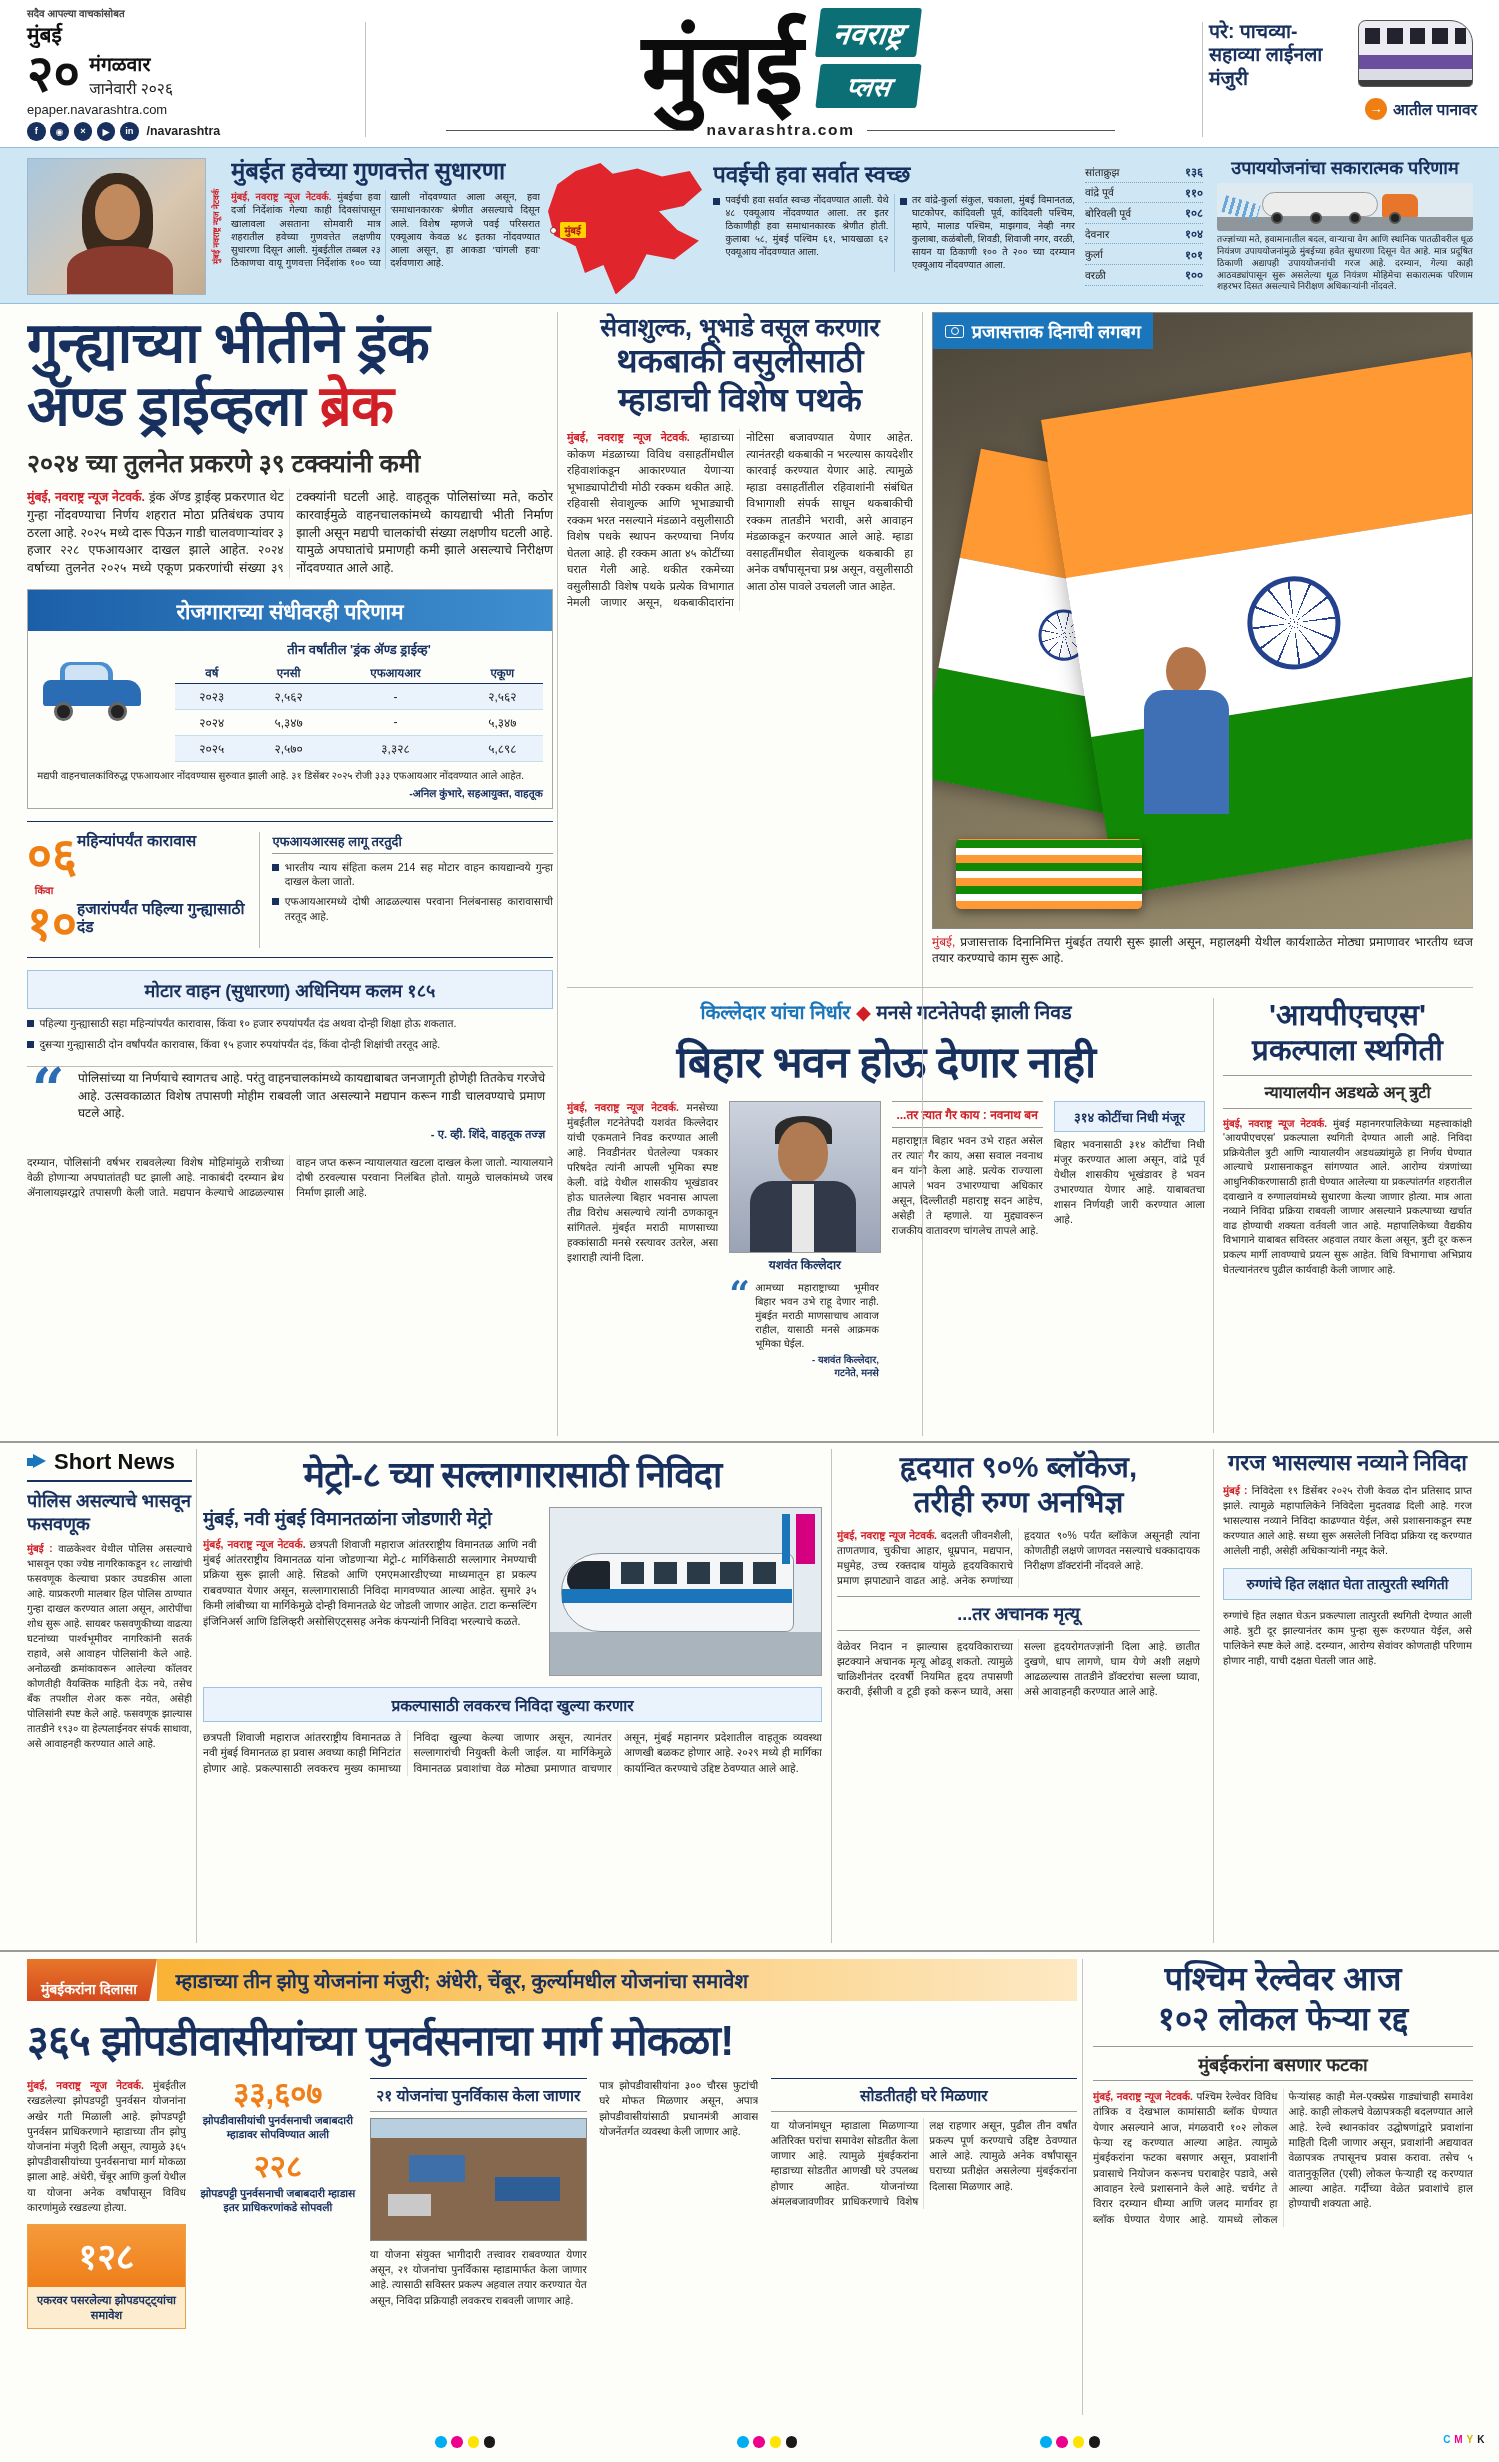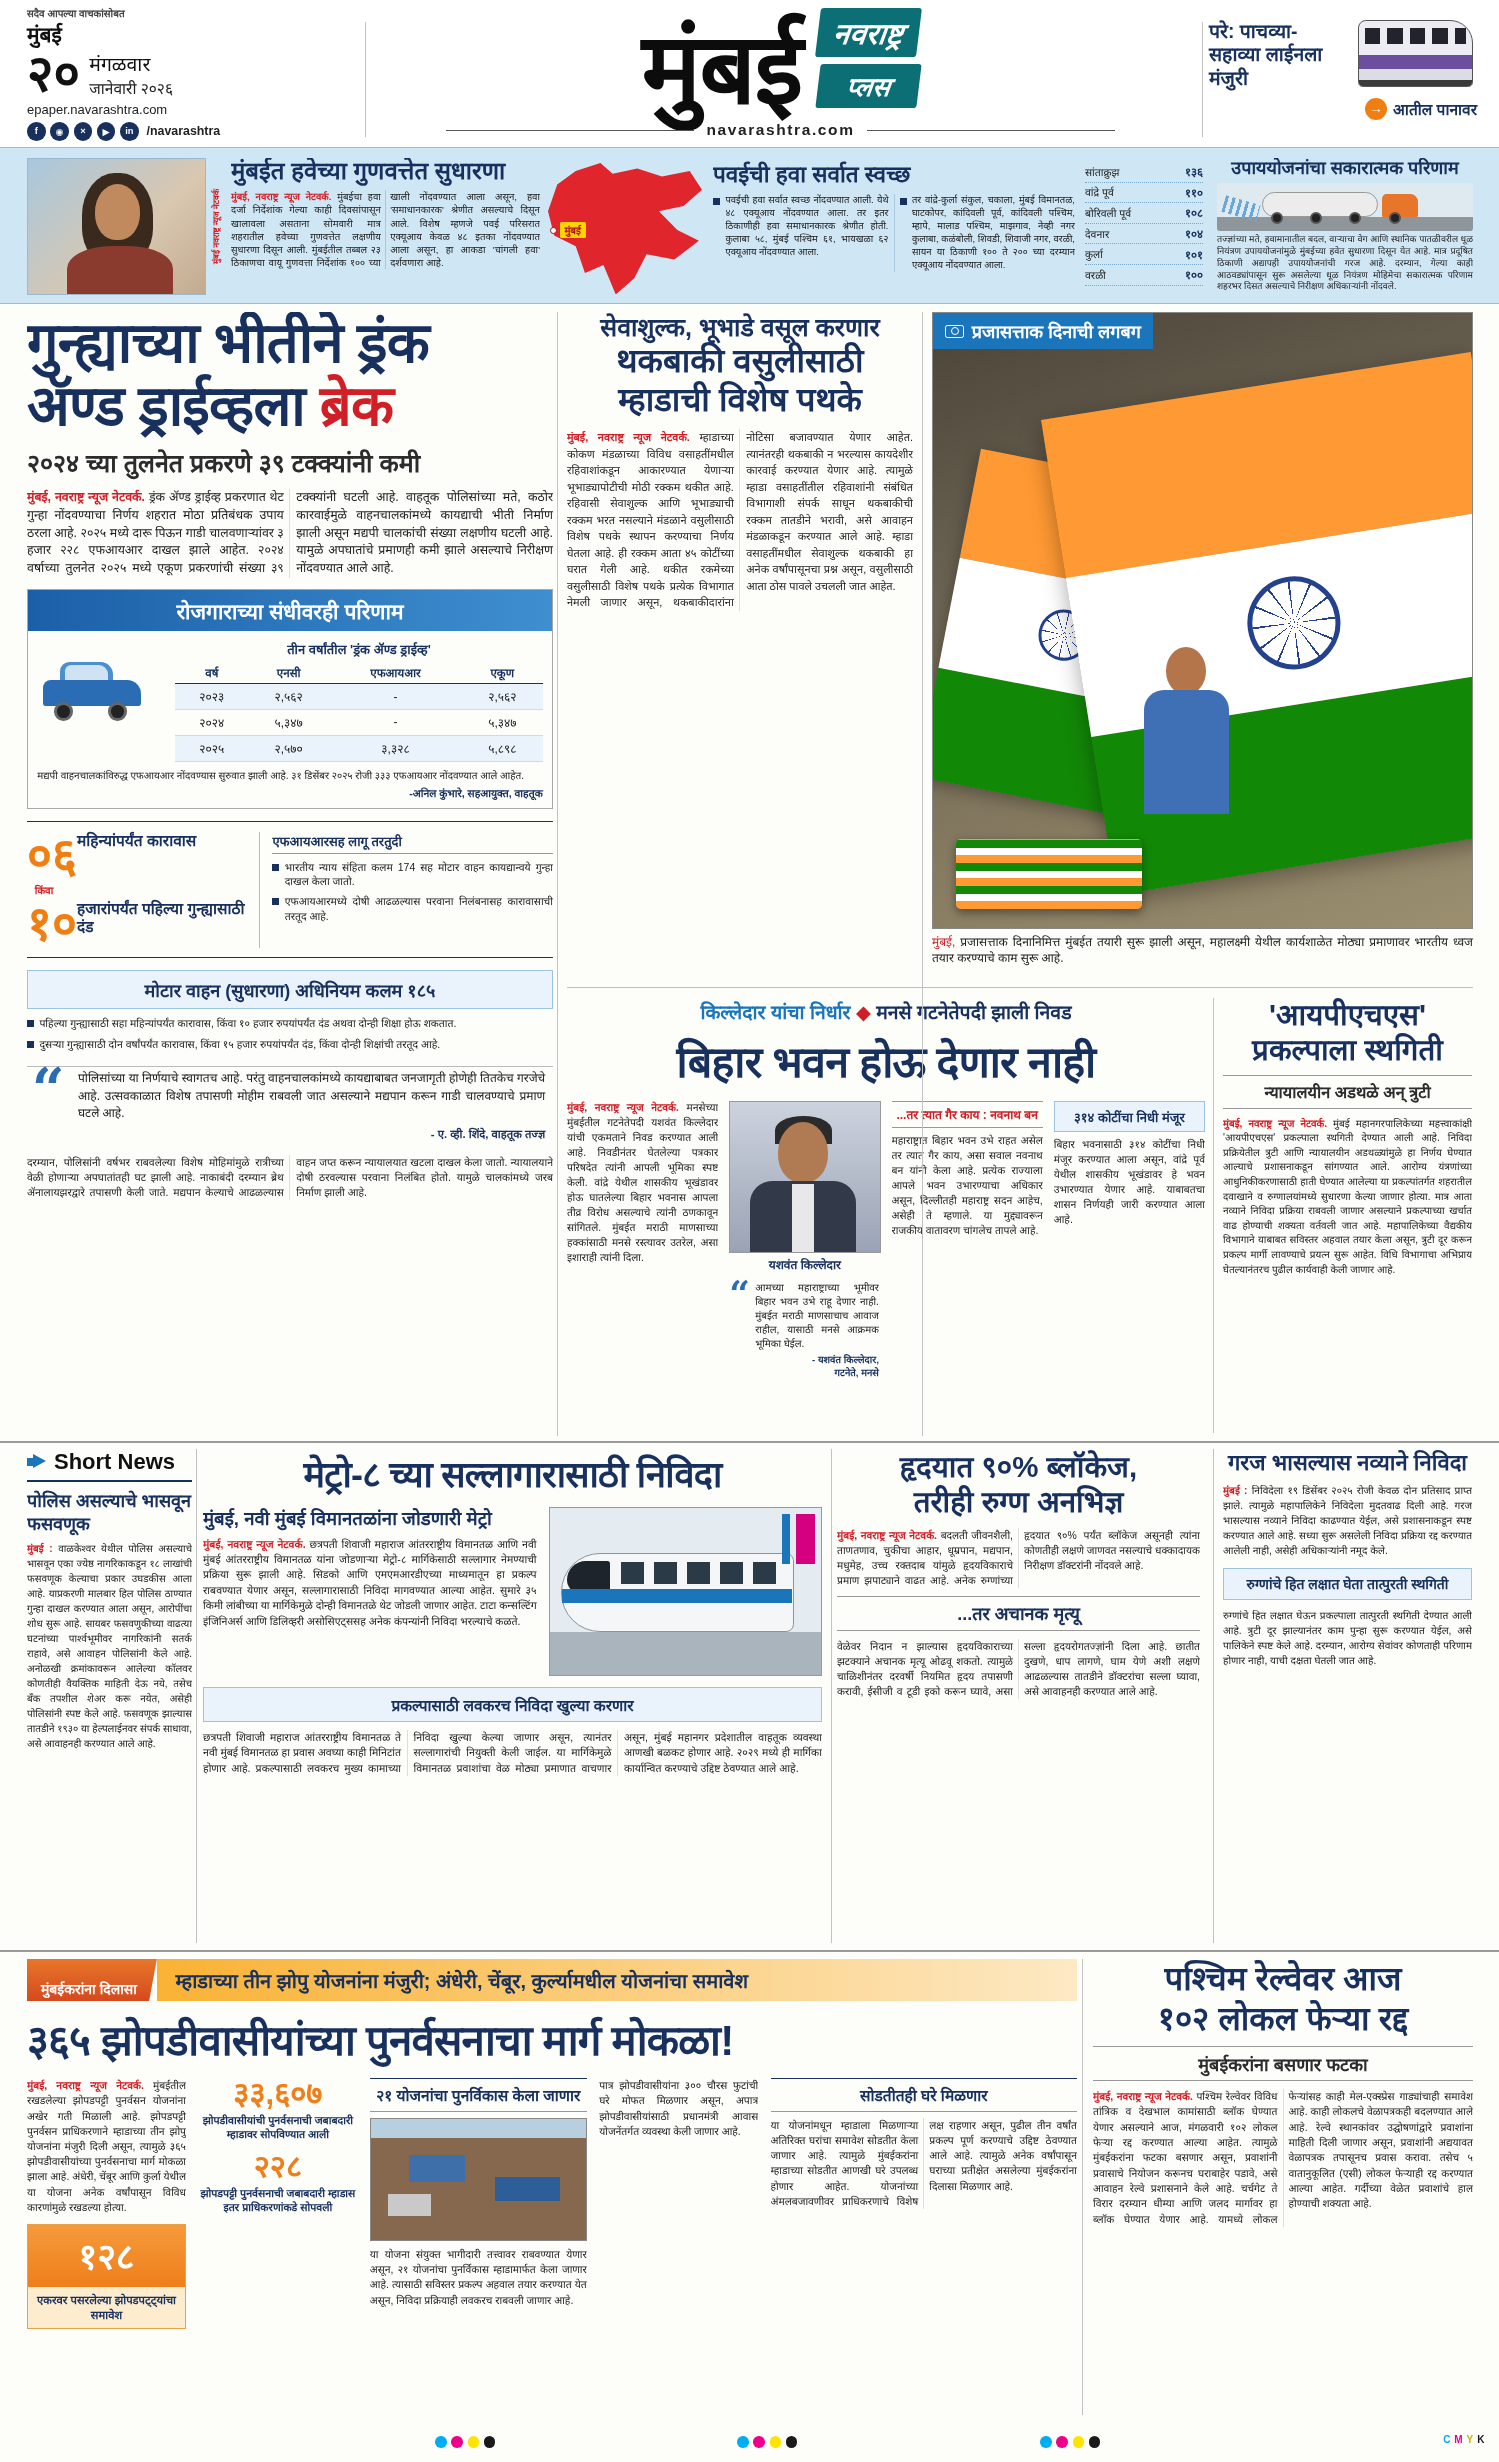--- a/index.html
+++ b/index.html
@@ -13,21 +13,21 @@
 .vline{position:absolute;width:0.8px;background:#c3c3c3}
 .hline{position:absolute;height:0.8px;background:#bdbdbd}
 .sq{display:inline-block;width:7px;height:7px;background:#17305e;margin-right:5.4px;flex:none;margin-top:3.9px}
 
 .masthead{left:0;top:0;width:1500px;height:147px;background:#fff}
 .mh-slogan{position:absolute;left:27px;top:6.2px;font-size:10px;color:#444;font-weight:700}
 .mh-left{position:absolute;left:27px;top:20px;width:334px}
 .mh-city{font-size:21px;font-weight:800;color:#111}
 .mh-daterow{display:flex;gap:9.3px;align-items:center;margin-top:1.6px}
 .mh-datenum{font-size:51px;font-weight:800;line-height:.95;color:#111}
-.mh-day{font-size:19.4px;font-weight:400;color:#111}
+.mh-day{font-size:19.4px;font-weight:700;color:#111}
 .mh-my{font-size:15.5px;color:#222}
 .mh-epaper{font-size:13px;color:#222;margin-top:3.1px}
 .mh-social{display:flex;align-items:center;gap:4.7px;margin-top:5.4px}
 .soc{width:18.6px;height:18.6px;border-radius:50%;background:#17305e;color:#fff;font-size:9.3px;font-weight:700;display:flex;align-items:center;justify-content:center}
 .mh-handle{font-size:12.4px;font-weight:700;color:#222;margin-left:3.1px}
 .mh-temp{font-size:11px;color:#222;border-top:0.8px solid #999;margin-top:7px;padding-top:3.9px;width:256px}
 .mh-center{position:absolute;left:377px;top:7.8px;width:807px;text-align:center}
 .mh-logorow{display:inline-flex;align-items:flex-end;gap:17px}
 .mh-logo{font-size:99px;font-weight:800;line-height:1.05;color:#0c0c0c;letter-spacing:-1.6px}
 .mh-badges{display:inline-flex;flex-direction:column;gap:7px;margin-bottom:14px}
@@ -410,21 +410,21 @@
         <div class="pen-or">किंवा</div>
         <div class="pen-item">
             <span class="pen-big">१०</span>
             <span class="pen-lab">हजारांपर्यंत पहिल्या गुन्ह्यासाठी दंड</span>
           </div>
       </div>
       <div class="pen-right">
         <div class="pen-title">एफआयआरसह लागू तरतुदी</div>
         <p>
             <span class="sq"></span>
-            <span>भारतीय न्याय संहिता कलम 174 सह मोटार वाहन कायद्यान्वये गुन्हा दाखल केला जातो.</span>
+            <span>भारतीय न्याय संहिता कलम 214 सह मोटार वाहन कायद्यान्वये गुन्हा दाखल केला जातो.</span>
           </p>
         <p>
             <span class="sq"></span>
             <span>एफआयआरमध्ये दोषी आढळल्यास परवाना निलंबनासह कारावासाची तरतूद आहे.</span>
           </p>
       </div>
     </div>
 
     <div class="law">
       <div class="law-t">मोटार वाहन (सुधारणा) अधिनियम कलम १८५</div>

